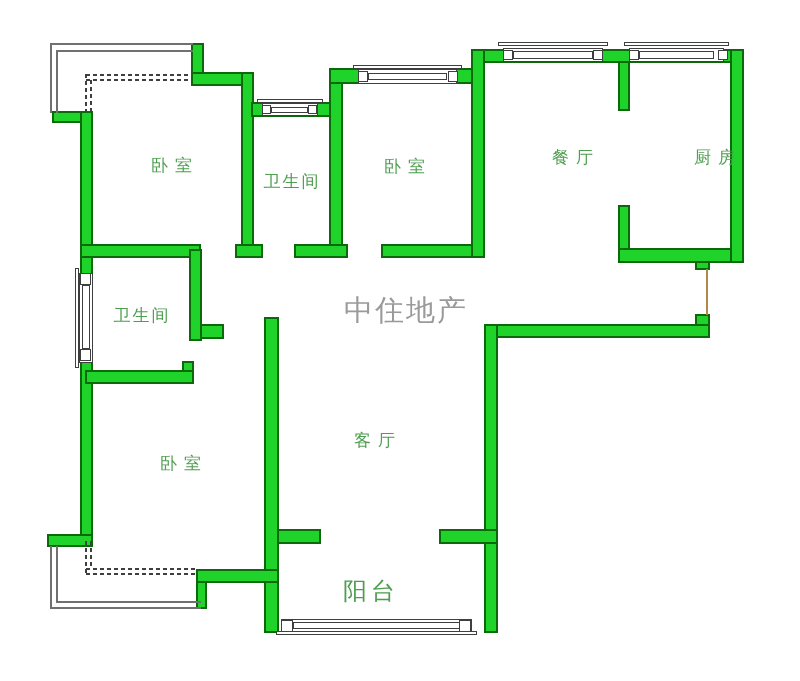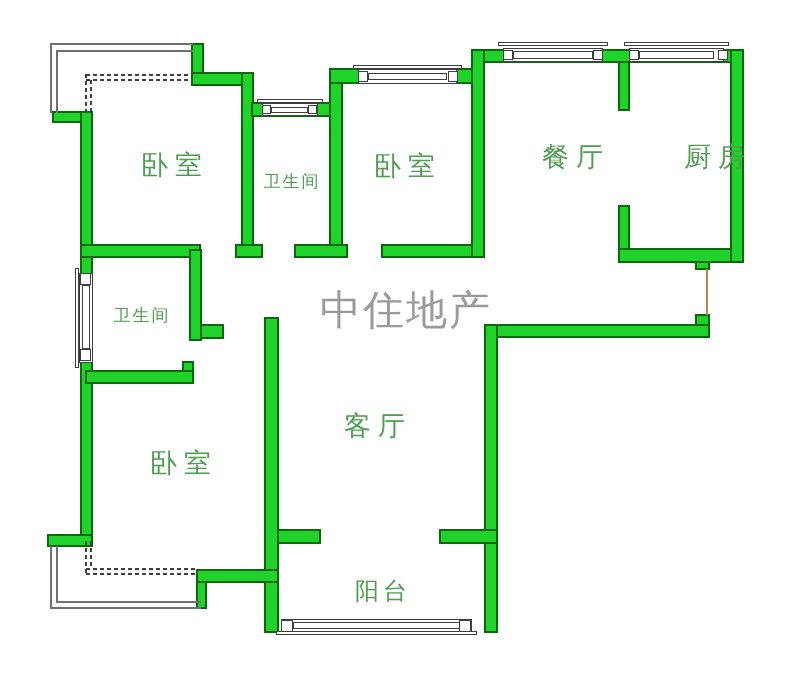--- a/index.html
+++ b/index.html
@@ -12,25 +12,25 @@
   #plan-canvas{position:absolute;left:0;top:0;}
   .wall{fill:var(--wall-fill,#1fd32a);stroke:var(--wall-stroke,#0a6a0a);stroke-width:1.2;}
   .win{fill:#fff;stroke:var(--line-color,#3f3f3f);stroke-width:1;}
   .bay{fill:none;stroke:var(--bay-stroke,#707070);stroke-width:1.2;}
   .dash{stroke:var(--line-color,#3f3f3f);stroke-width:1.8;stroke-dasharray:4 3;fill:none;}
   .door{stroke:var(--door-color,#ae8a46);stroke-width:1.6;fill:none;}
   .room-label{
     position:absolute;transform:translate(-50%,-50%);
     color:var(--label-color,#4e9e50);white-space:nowrap;line-height:1;
   }
-  .lbl-big{font-size:27px;letter-spacing:7px;}
+  .lbl-big{font-size:17px;letter-spacing:7px;}
   .lbl-small{font-size:17px;letter-spacing:2px;}
   .watermark{
     position:absolute;transform:translate(-50%,-50%);
-    color:var(--watermark-color,#9a9a9a);font-size:41px;letter-spacing:2px;
+    color:var(--watermark-color,#9a9a9a);font-size:29px;letter-spacing:2px;
     white-space:nowrap;line-height:1;
   }
 </style>
 </head>
 <body>
 
 <svg id="plan-canvas" width="800" height="681" viewBox="0 0 800 681" shape-rendering="crispEdges">
 
   <g>
 
@@ -173,17 +173,17 @@
 
   <line class="door" x1="707" y1="269" x2="707" y2="315"></line>
 </svg>
 
 <div class="room-label lbl-big" style="left:175px;top:165px;">卧室</div>
 <div class="room-label lbl-small" style="left:292px;top:181px;">卫生间</div>
 <div class="room-label lbl-big" style="left:408px;top:166px;">卧室</div>
 <div class="room-label lbl-big" style="left:576px;top:157px;">餐厅</div>
 <div class="room-label lbl-big" style="left:718px;top:157px;">厨房</div>
 <div class="room-label lbl-small" style="left:142px;top:315px;">卫生间</div>
-<div class="room-label lbl-big" style="left:378px;top:428px;font-family:Liberation Mono, monospace;">客厅</div>
+<div class="room-label lbl-big" style="left:378px;top:440px;">客厅</div>
 <div class="room-label lbl-big" style="left:184px;top:463px;">卧室</div>
-<div class="room-label lbl-big" style="left:383px;top:591px;font-size:24px;letter-spacing:4px;">阳台</div>
+<div class="room-label lbl-big" style="left:371px;top:591px;font-size:24px;letter-spacing:4px;">阳台</div>
 
 <div class="watermark" style="left:406px;top:310px;">中住地产</div>
 
 </body></html>

